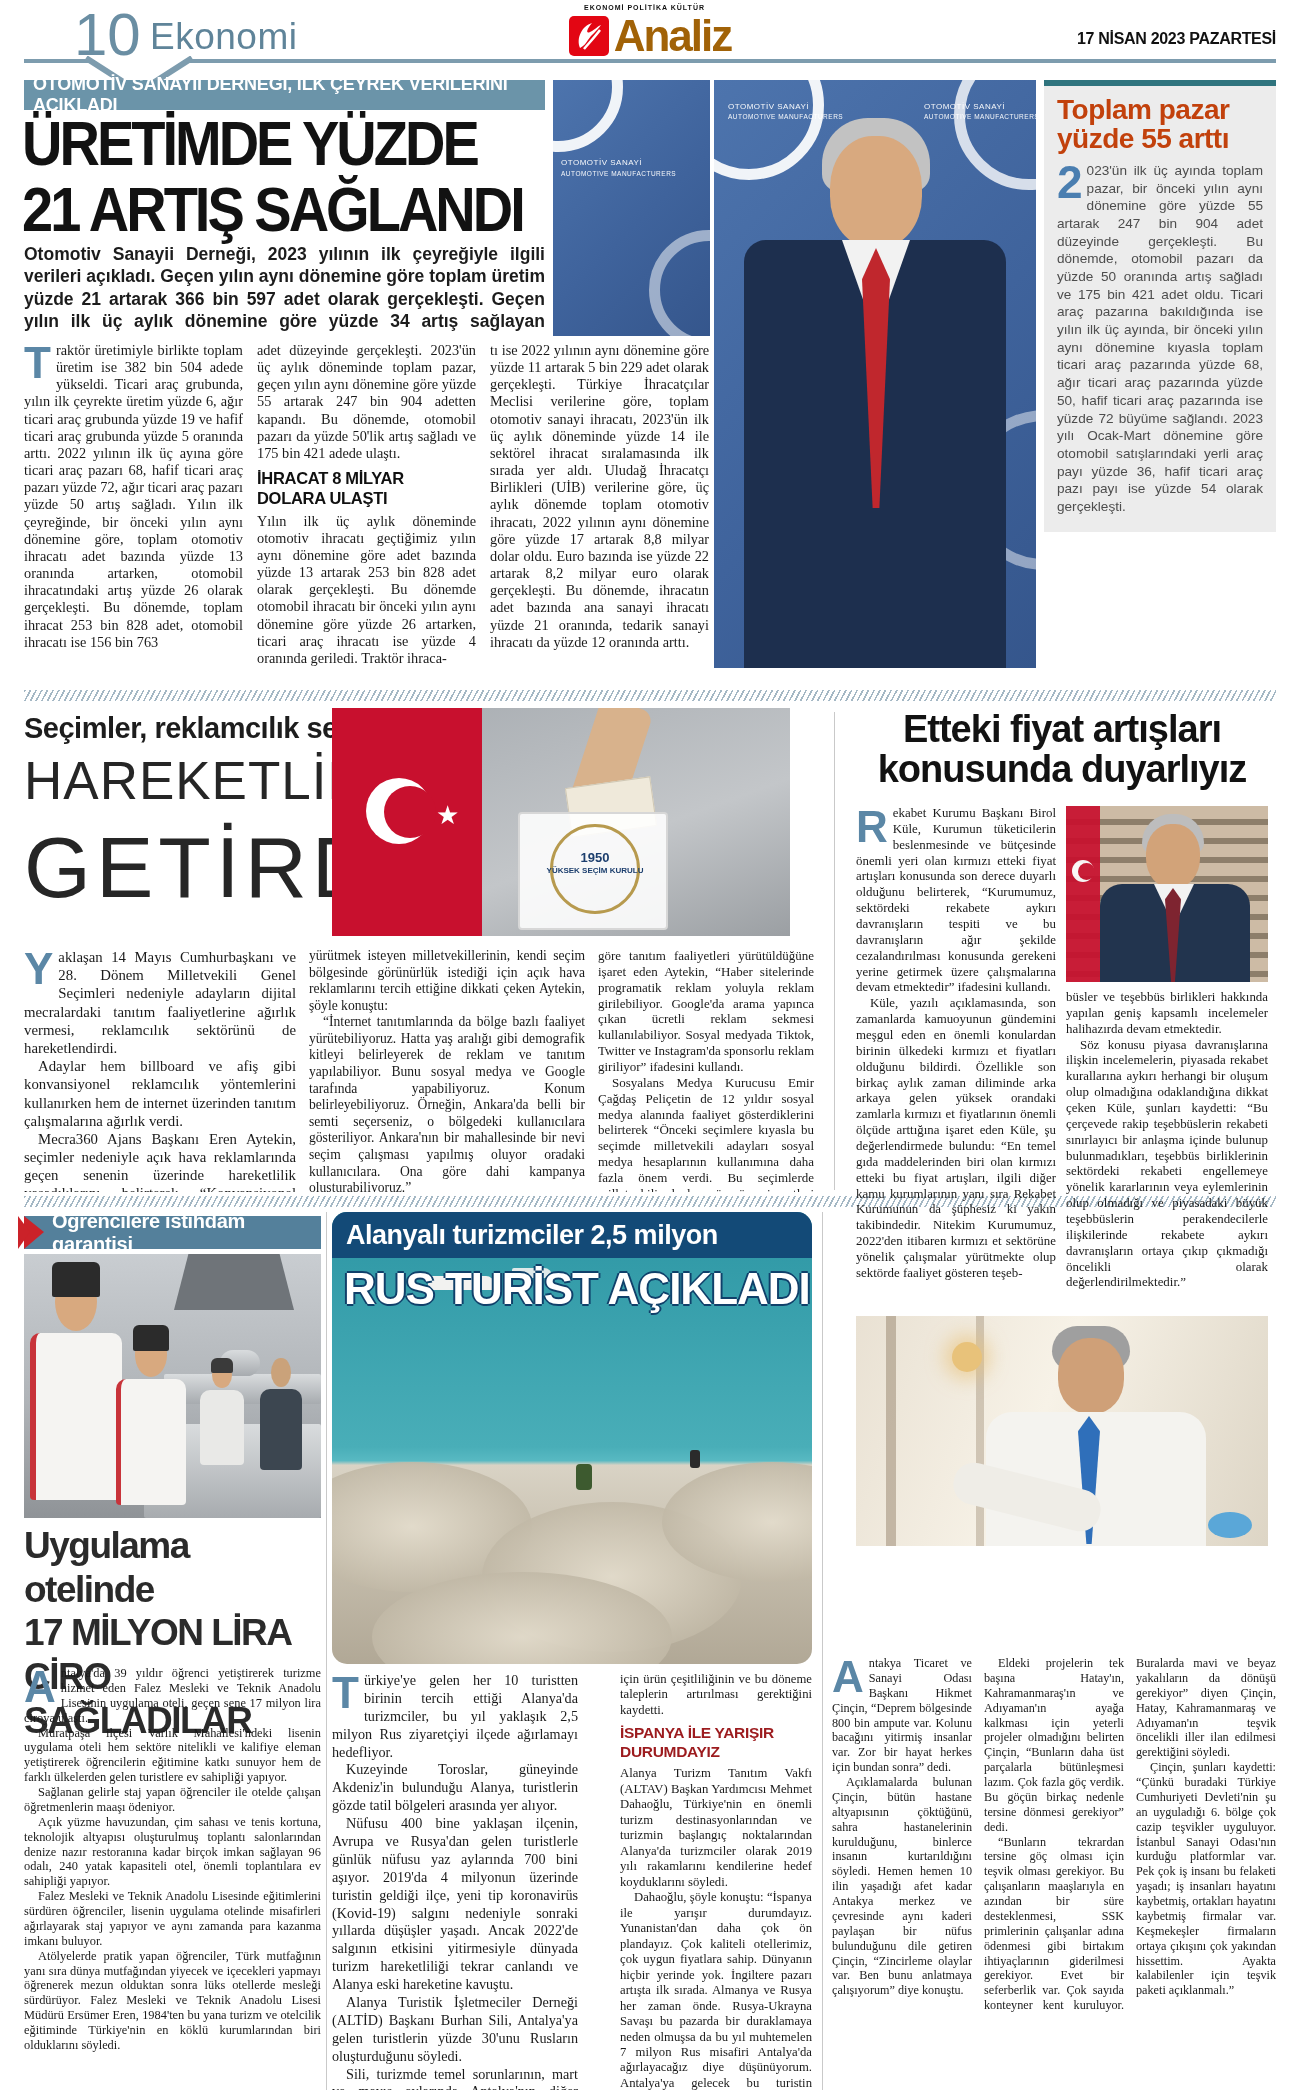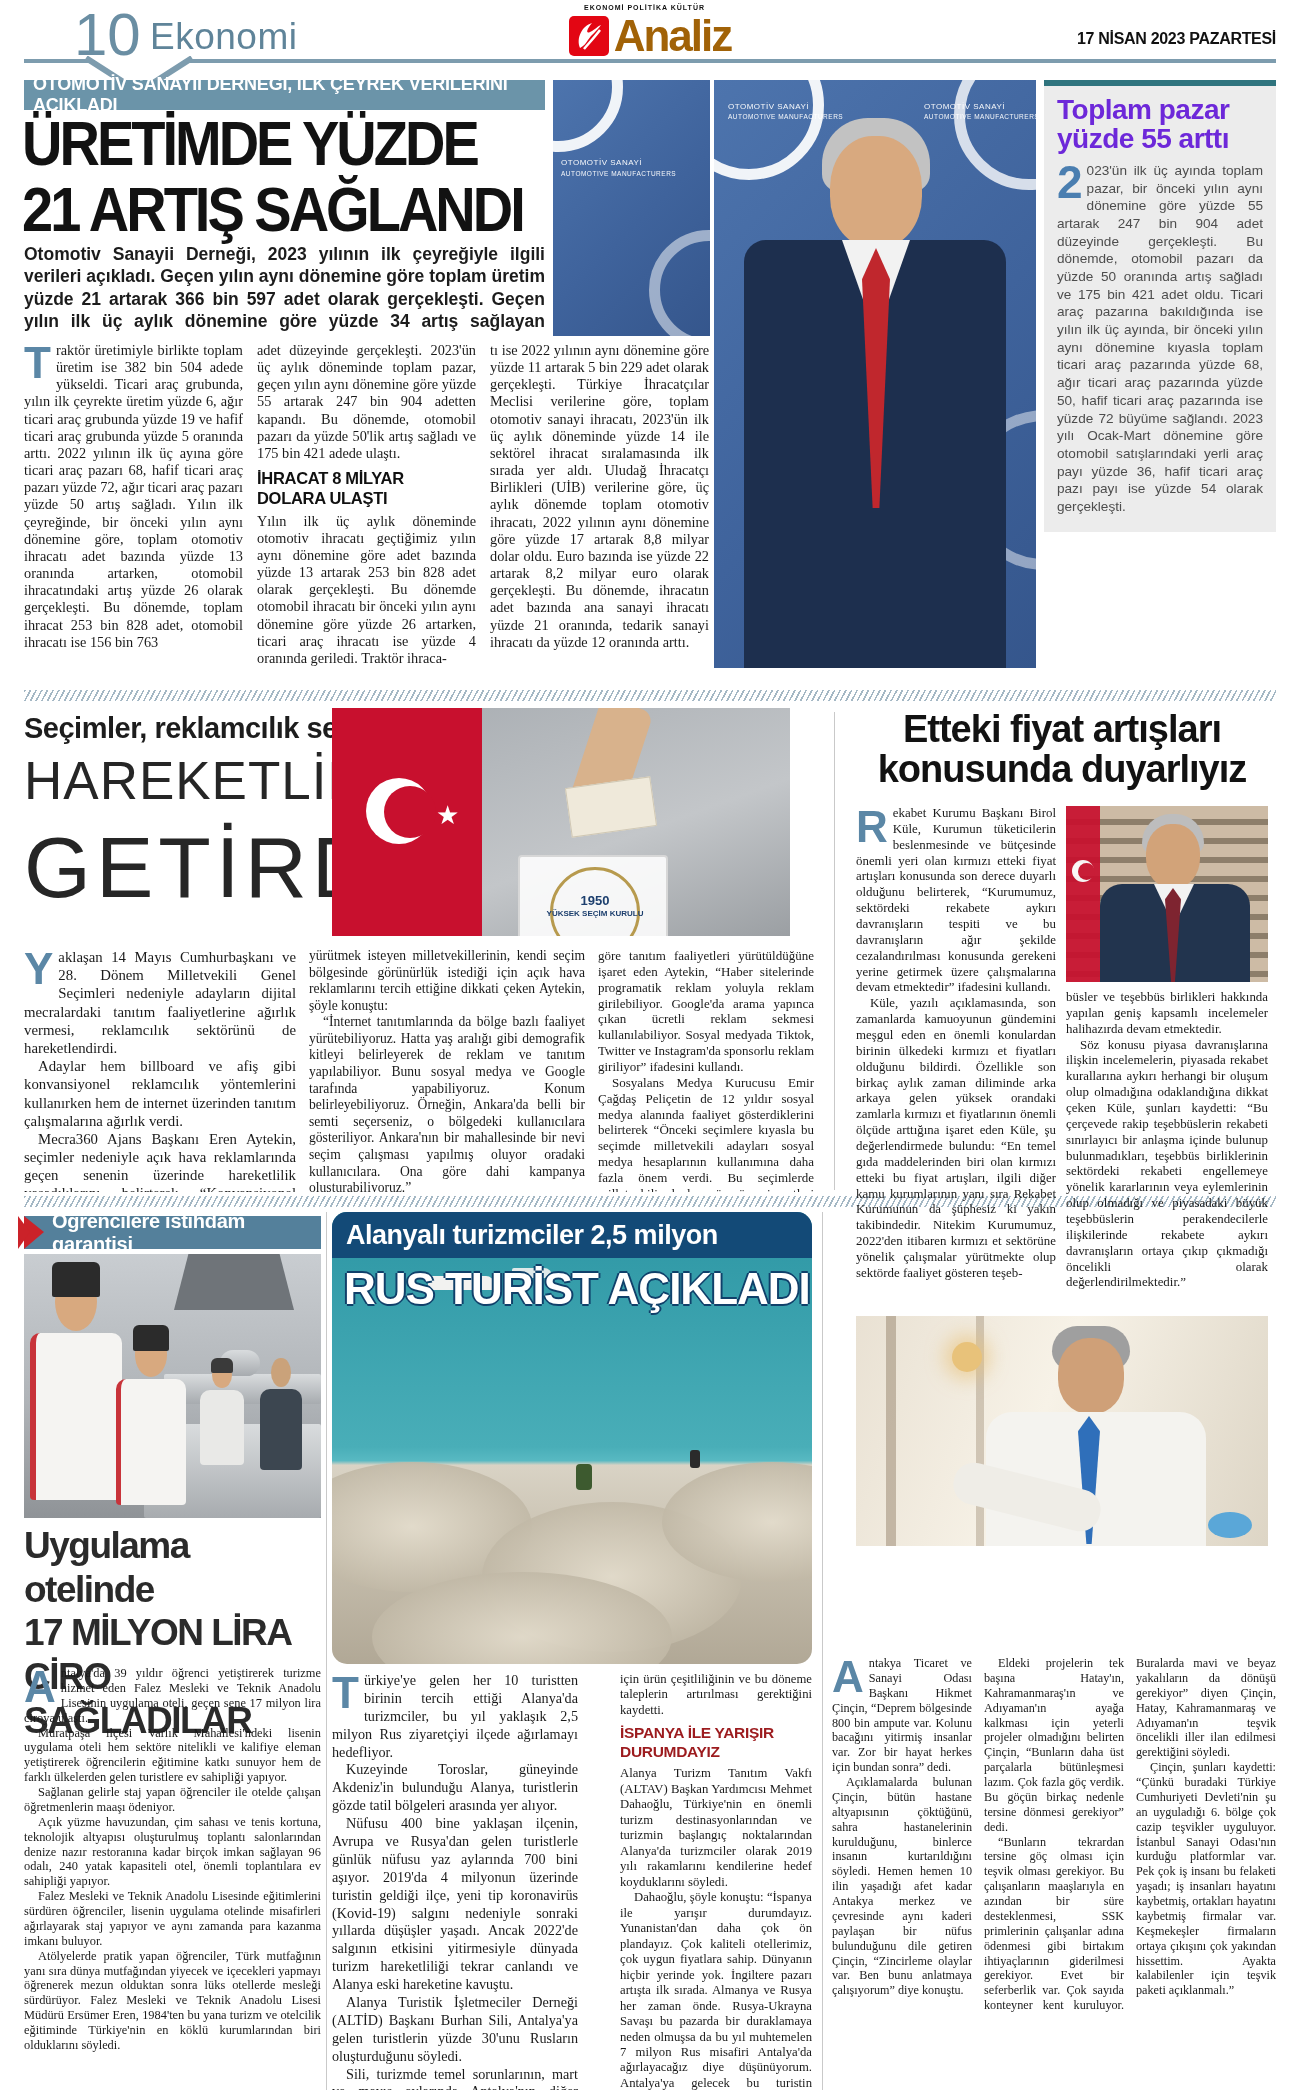--- a/index.html
+++ b/index.html
@@ -42,21 +42,21 @@
   .mainKicker { left:24px; top:80px; width:521px; height:30px; font-size:18px; padding-left:9px; letter-spacing:-.2px; }
   .mainHead { left:22px; top:110px; width:526px; font-size:56px; line-height:1.06; letter-spacing:-3px; transform:scaleY(1.12); transform-origin:top left; }
   .mainLede { left:24px; top:243px; width:521px; height:92px; overflow:hidden; font-family:"Liberation Sans", sans-serif; font-weight:700; font-size:17.5px; line-height:1.28; color:#1c1c1c; text-align:justify; }
   .mainBody { left:24px; top:342px; width:686px; height:326px; display:flex; gap:14px; overflow:hidden; }
   .mainBody .bodycol { width:219px; font-size:14.3px; line-height:1.2; }
   .mainBody .subheadCond { font-size:16.5px; margin:7px 0 4px 0; }
 
   
   .sbTopbar { left:1044px; top:80px; width:232px; height:6px; background:#2f747e; }
   .sbBox { left:1044px; top:86px; width:232px; height:446px; background:#ececec; padding:10px 13px; overflow:hidden; }
-  .sbTitle { font-family:"Liberation Sans", sans-serif; font-weight:700; font-size:28px; line-height:1.02; color:#6d28d9; letter-spacing:-.5px; }
+  .sbTitle { font-family:"Liberation Sans", sans-serif; font-weight:700; font-size:28px; line-height:1.02; color:#c2410c; letter-spacing:-.5px; }
   .sbBody { margin-top:9px; font-family:"Liberation Sans", sans-serif; font-size:13.6px; line-height:1.3; color:#4d4d4d; text-align:justify; }
   .sbBody::first-letter { float:left; font-weight:700; color:#4a7eb0; font-size:46px; line-height:.8; padding:2px 4px 0 0; }
 
   
   .photo { overflow:hidden; position:absolute; }
   .osdBg { background:linear-gradient(135deg,#4d74ad 0%,#3f639c 55%,#35568c 100%);text-align:right; }
   .ring { position:absolute; border:11px solid rgba(255,255,255,.92); border-radius:50%; }
   .osdCap { position:absolute; color:#fff; font-family:"Liberation Sans", sans-serif; font-size:8px; letter-spacing:.5px; opacity:.95; white-space:nowrap; }
   .manHair { position:absolute; background:#c2c2c2; border-radius:46px 46px 18px 18px; }
   .manFace { position:absolute; background:#d8a97f; border-radius:46%; }
@@ -65,21 +65,21 @@
   .manTie { position:absolute; background:#c0272d; clip-path:polygon(50% 0, 100% 12%, 62% 100%, 38% 100%, 0 12%); }
 
   .blindsBg { background:repeating-linear-gradient(180deg,#cdbba5 0 13px,#8d7e6a 13px 19px); }
   .flagStrip { position:absolute; background:#c8102e; }
   .crescent { position:absolute; border-radius:50%; background:#fff; }
   .crescentIn { position:absolute; border-radius:50%; background:#c8102e; }
 
   .roomBg { background:linear-gradient(110deg,#e9e1d3 0%,#f7f2e7 45%,#ddd5c5 100%); }
 
   .ballotBg { background:linear-gradient(160deg,#a6abb0 0%,#c3c6c9 60%,#9b9fa3 100%); }
-  .ballotBox { position:absolute; background:rgba(255,255,255,.88); border:2px solid #d7d7d7; border-radius:4px;margin-top:43px; }
+  .ballotBox { position:absolute; background:rgba(255,255,255,.88); border:2px solid #d7d7d7; border-radius:4px; }
   .ysk { position:absolute; color:#1d3f6e; font-family:"Liberation Sans", sans-serif; font-weight:700; text-align:center; }
 
   .kitchenBg { background:linear-gradient(#c9cdd1 0%,#b0b4b8 55%,#8f9397 100%); }
   .steel { position:absolute; background:linear-gradient(#d9dcde,#a7abaf); border-radius:2px; }
   .chef { position:absolute; }
   .chefBody { width:100%; height:68%; background:#f5f4f2; border-radius:10px 10px 4px 4px; margin-top:2px; }
   .chefHead { width:46%; height:24%; background:#d8a97f; border-radius:50%; margin:0 auto; }
   .chefCap { position:absolute; left:24%; top:-4%; width:52%; height:14%; background:#2b2b2b; border-radius:6px 6px 2px 2px; }
 
   .seaBg { background:linear-gradient(#2d96a4 0%,#49aeb8 52%, #58b9c2 55%, #d9d3c5 56%, #c4bcab 78%, #b1a896 100%);border-radius:15px; }

